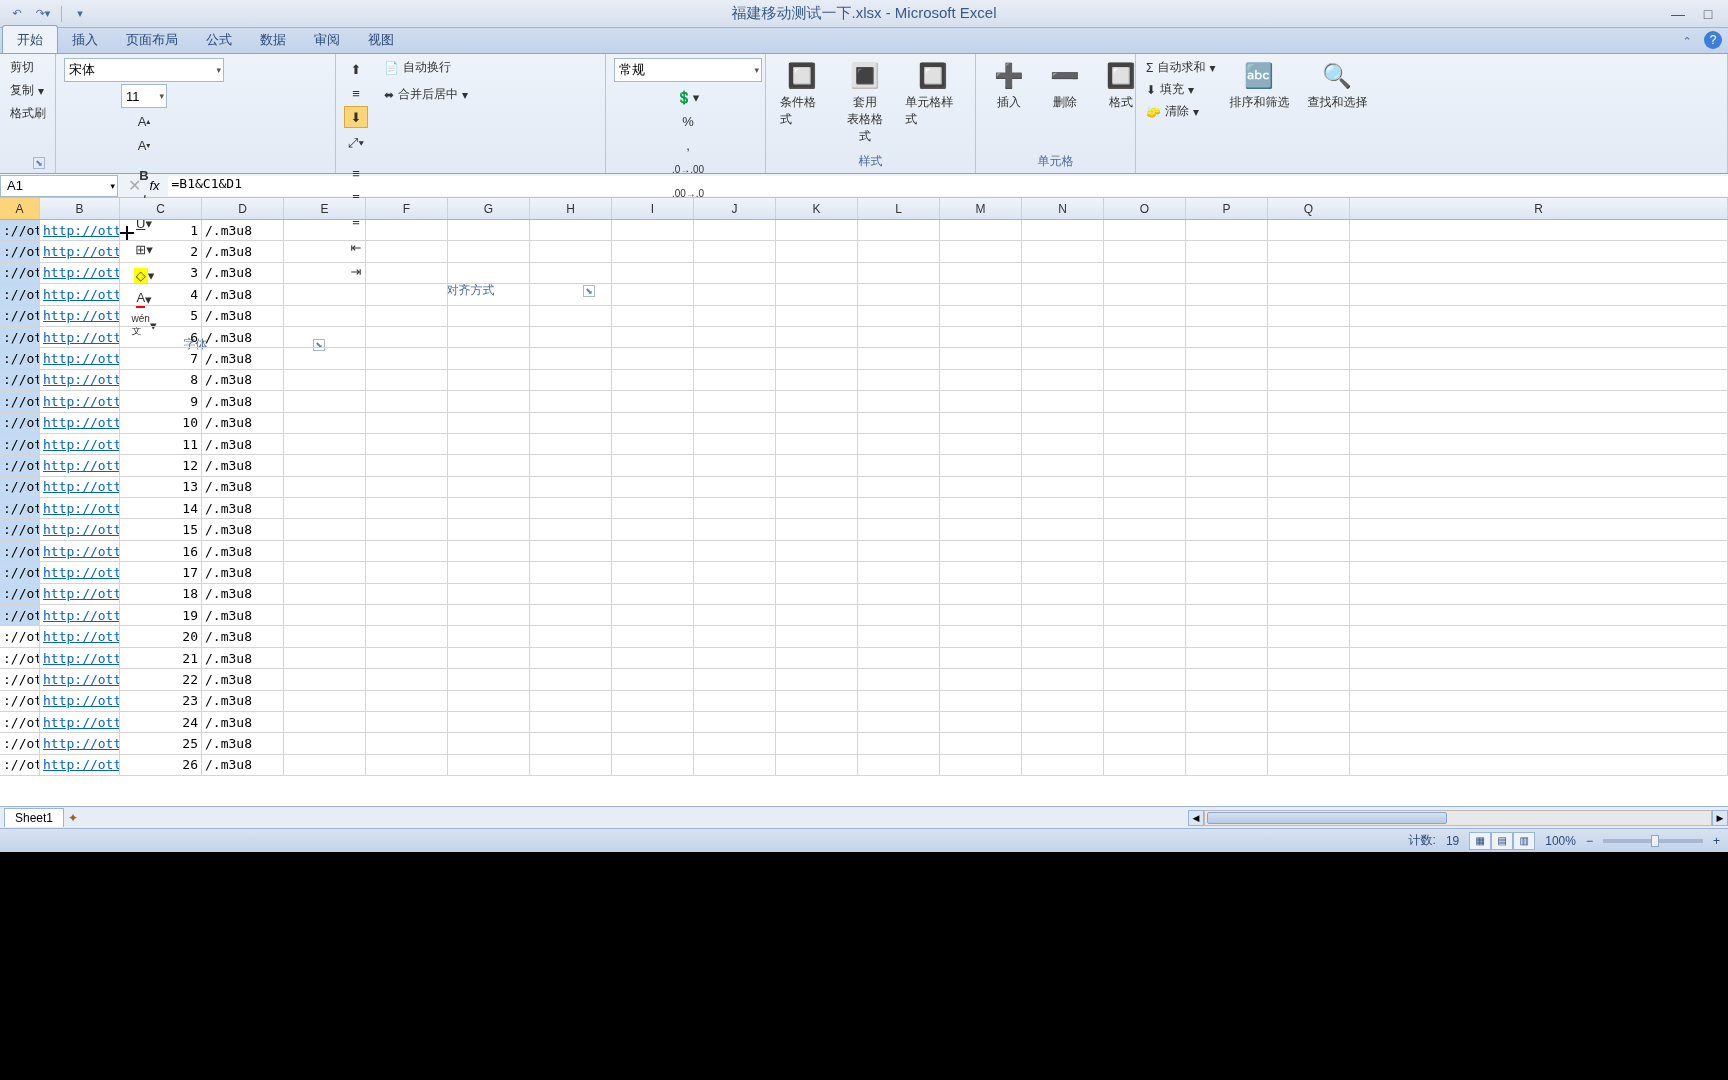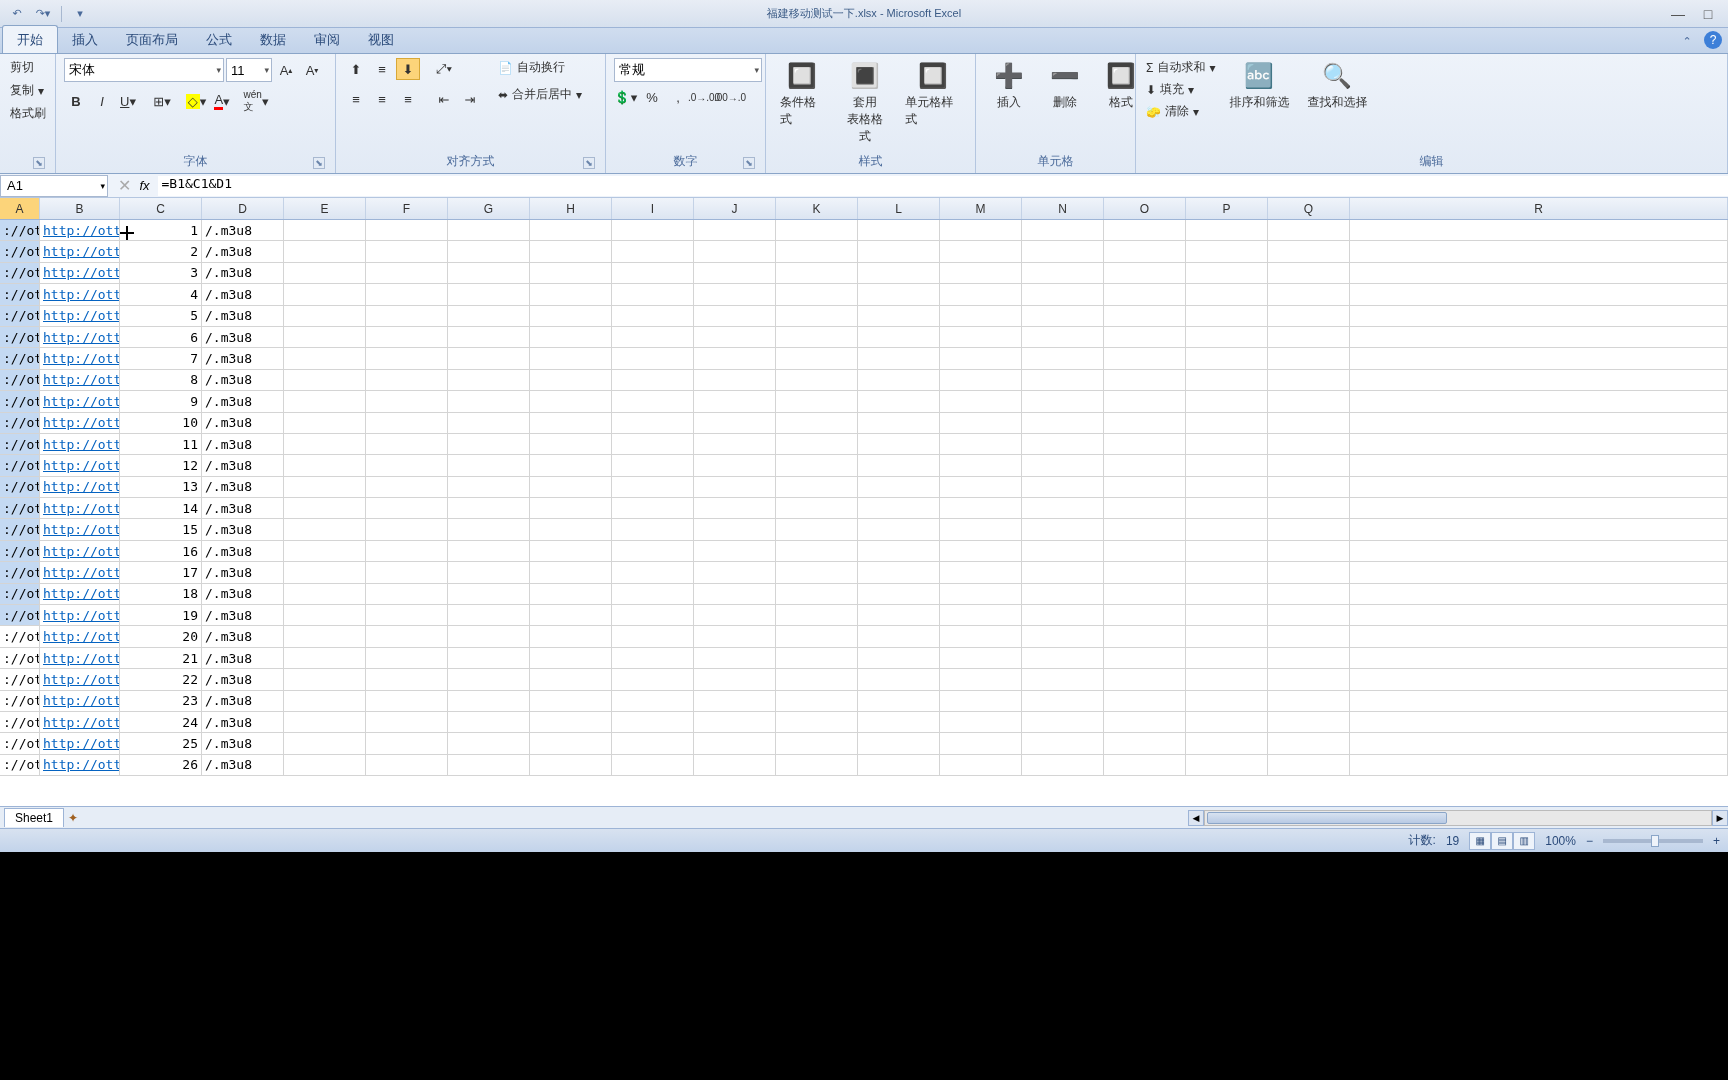--- a/index.html
+++ b/index.html
@@ -3,21 +3,21 @@
 <meta charset="utf-8">
 <style>
 * { margin: 0; padding: 0; box-sizing: border-box; font-family: "Microsoft YaHei", "SimSun", Arial, sans-serif; }
 body { background: #fff; width: 1728px; height: 1080px; overflow: hidden; position: relative; }
 
 
 .title-bar { height: 28px; background: linear-gradient(#e8edf5, #d6e0ee); display: flex; align-items: center; border-bottom: 1px solid #9db4d6; position: relative; }
 .qat { display: flex; align-items: center; gap: 4px; padding-left: 6px; }
 .qat-btn { width: 22px; height: 20px; display: flex; align-items: center; justify-content: center; font-size: 11px; color: #4a6a9a; }
 .qat-sep { width: 1px; height: 16px; background: #a8b8d0; margin: 0 3px; }
-.title-center { position: absolute; left: 50%; transform: translateX(-50%); font-size: 11px; color: #3a5a85; }
+.title-center { position: absolute; left: 50%; transform: translateX(-50%); font-size: 15px; color: #3a5a85; }
 .title-right { position: absolute; right: 8px; display: flex; gap: 6px; align-items: center; }
 .win-btn { width: 24px; height: 18px; display: flex; align-items: center; justify-content: center; font-size: 14px; color: #555; }
 
 
 .tabs { height: 26px; background: linear-gradient(#d0ddef, #c2d3ea); display: flex; align-items: flex-end; padding-left: 2px; border-bottom: 1px solid #8aa5c8; position: relative; }
 .tab { padding: 5px 14px 4px; font-size: 13px; color: #2a4a7a; cursor: pointer; }
 .tab.active { background: #eef3fa; border: 1px solid #8aa5c8; border-bottom: none; border-radius: 3px 3px 0 0; }
 .tabs-right { position: absolute; right: 6px; top: 3px; display: flex; gap: 6px; }
 .help-icon { width: 18px; height: 18px; border-radius: 50%; background: #3d7fd8; color: #fff; font-size: 12px; display: flex; align-items: center; justify-content: center; }
 
@@ -30,27 +30,27 @@
 
 .vstack { display: flex; flex-direction: column; gap: 4px; }
 .small-btn { display: flex; align-items: center; gap: 4px; font-size: 12px; color: #333; padding: 1px 2px; white-space: nowrap; }
 .combo { height: 24px; border: 1px solid #a8b8d0; background: #fff; display: flex; align-items: center; padding: 0 4px; font-size: 13px; position: relative; }
 .combo .arrow { position: absolute; right: 2px; font-size: 9px; color: #555; }
 .font-combo { width: 160px; }
 .size-combo { width: 46px; }
 .format-combo { width: 148px; }
 .icon-btn { width: 24px; height: 22px; display: flex; align-items: center; justify-content: center; font-size: 13px; color: #333; border: 1px solid transparent; }
 .icon-btn.active { background: #fcd47a; border: 1px solid #d8a838; }
-.row { display: flex; gap: 2px; align-items: center; }
+.row { display: flex; gap: 2px; align-items: center; flex-direction: column; }
 .big-btn { display: flex; flex-direction: column; align-items: center; gap: 2px; font-size: 12px; color: #333; padding: 2px 6px; min-width: 50px; }
 .big-icon { width: 32px; height: 32px; display: flex; align-items: center; justify-content: center; font-size: 24px; }
 
 
 .formula-bar { height: 24px; display: flex; align-items: center; border-bottom: 1px solid #b4c6e0; background: #eef3fa; }
-.name-box { width: 108px; height: 22px; border: 1px solid #a8b8d0; background: #fff; padding: 0 6px; font-size: 13px; display: flex; align-items: center; position: relative; }
+.name-box { width: 118px; height: 22px; border: 1px solid #a8b8d0; background: #fff; padding: 0 6px; font-size: 13px; display: flex; align-items: center; position: relative; }
 .name-box .arrow { position: absolute; right: 2px; font-size: 9px; }
 .fx-area { display: flex; align-items: center; gap: 8px; flex: 1; padding-left: 10px; }
 .fx-icon { font-style: italic; font-size: 13px; color: #000000; }
 .formula-input { flex: 1; height: 20px; border: none; background: #fff; font-size: 13px; padding: 0 4px; font-family: Consolas, monospace; }
 
 
 .grid-container { position: relative; height: 608px; overflow: hidden; }
 .col-headers { height: 22px; display: flex; background: linear-gradient(#f0f4fa, #dce5f2); border-bottom: 1px solid #9db4d6; }
 .col-h { border-right: 1px solid #c4d2e6; display: flex; align-items: center; justify-content: center; font-size: 12px; color: #333; }
 .col-h.sel { background: #fcd47a; }
@@ -269,21 +269,20 @@
       </div>
       <div class="big-btn">
           <div class="big-icon">🔤</div>
           <span>排序和筛选</span>
         </div>
       <div class="big-btn">
           <div class="big-icon">🔍</div>
           <span>查找和选择</span>
         </div>
     </div>
-    <div class="group-label"><span>编辑</span></div>
   </div>
 </div>
 
 <div class="formula-bar">
   <div class="name-box">
       <span>A1</span>
       <span class="arrow">▾</span>
     </div>
   <div class="fx-area">
     <span style="color:#aaa">✕</span>

